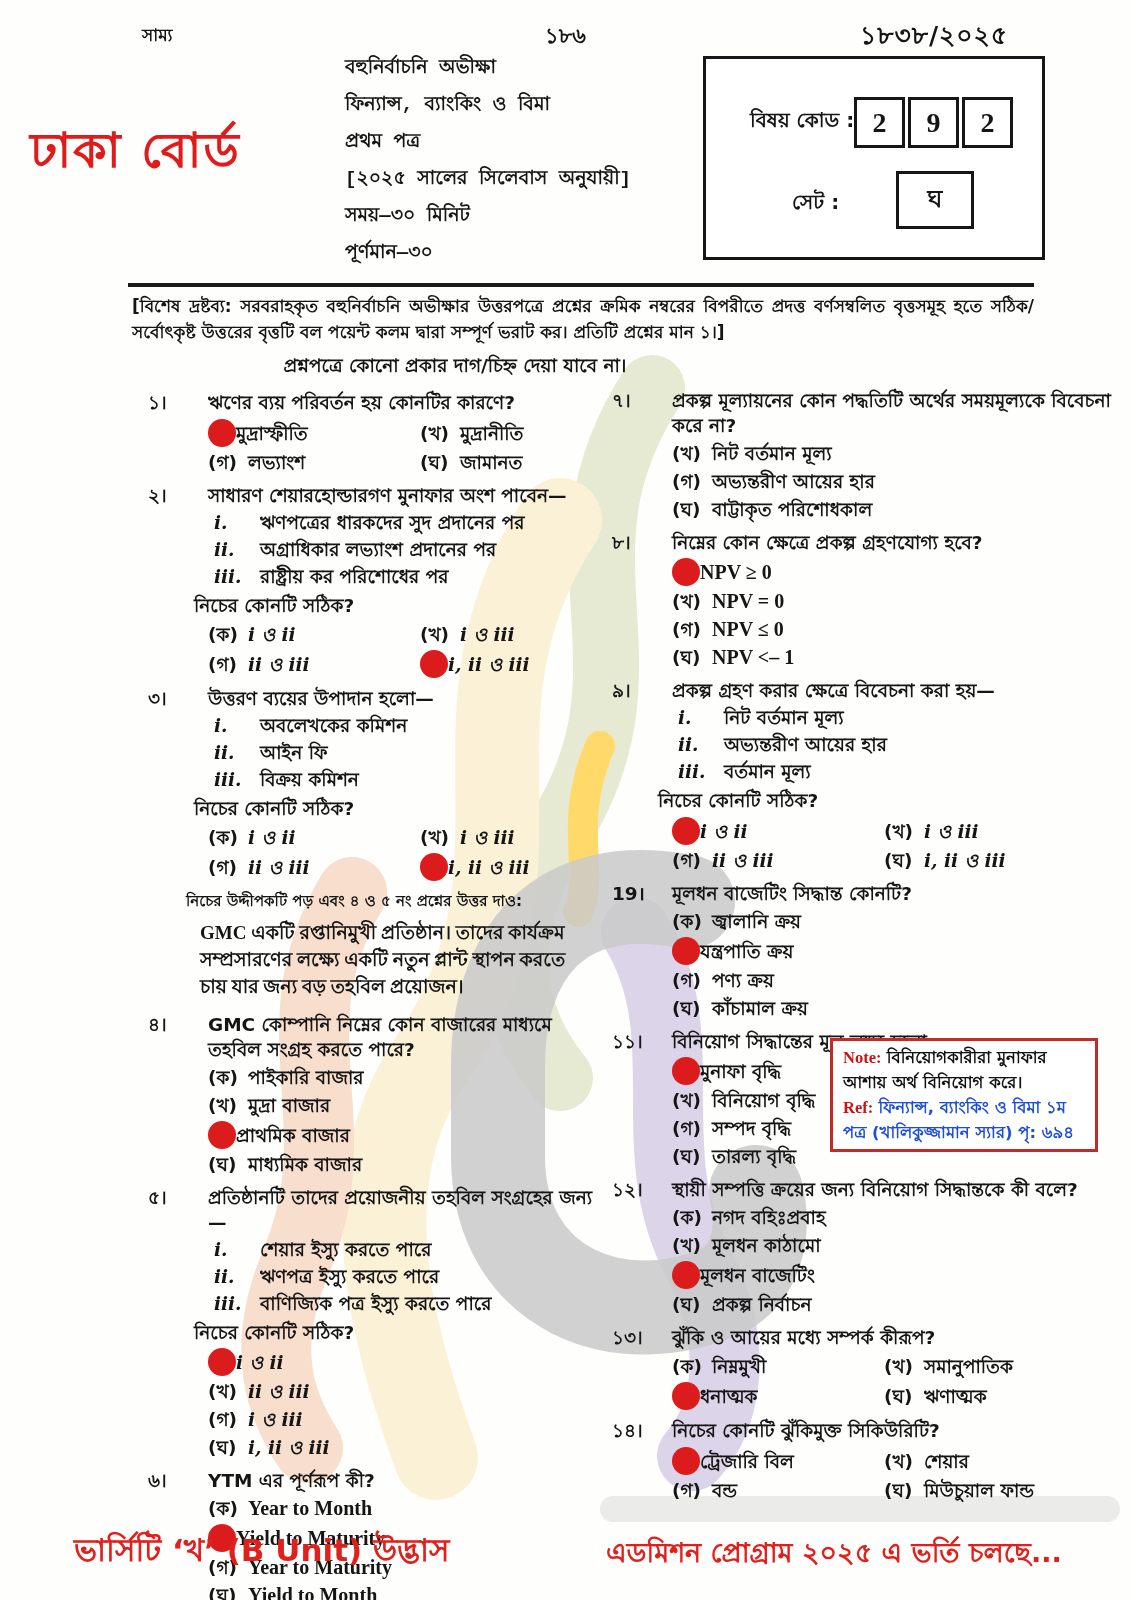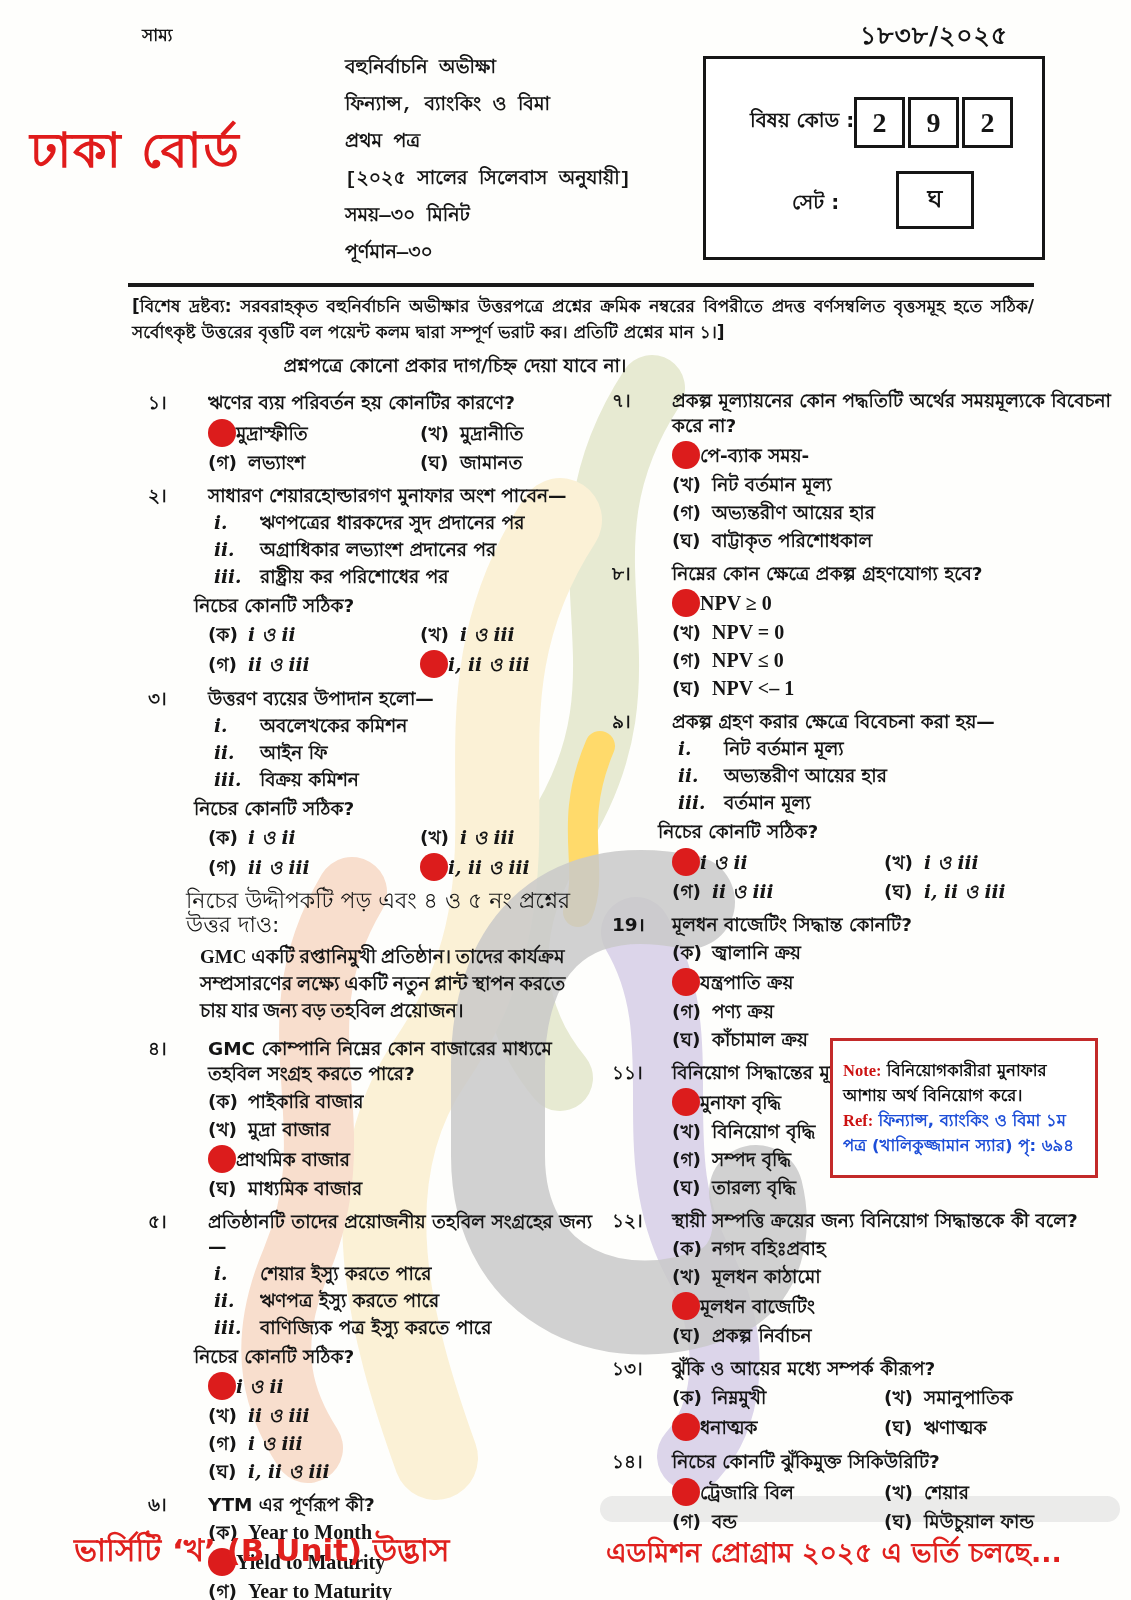--- a/index.html
+++ b/index.html
@@ -48,27 +48,27 @@
   .opts{margin-top:1px;}
   .opts.cols2{display:grid;grid-template-columns:212px auto;}
   .opt{display:flex;align-items:center;margin-top:3px;font-size:18.5px;font-weight:700;line-height:25px;}
   .ol{min-width:40px;}
   .dot{min-width:28px;width:28px;height:28px;border-radius:50%;background:#dc1c1c;display:inline-block;}
   .it{font-style:italic;font-family:"DejaVu Serif","Liberation Serif",serif;}
   .en{font-family:"Liberation Serif","DejaVu Serif",serif;font-weight:700;font-size:20px;}
 
   
   .passage{margin:0 0 12px 0;}
-  .p-intro{font-size:22px;font-weight:400;margin:0 0 6px 38px;line-height:24px;}
+  .p-intro{font-size:15px;font-weight:700;margin:0 0 6px 38px;line-height:24px;}
   .p-body{font-size:19px;font-weight:700;margin-left:52px;width:396px;line-height:27px;
     font-family:"Liberation Serif","DejaVu Serif",serif;}
 
   
   #note-box{left:830px;top:1038px;width:242px;border:3px solid #c32a2a;background:#fff;
-    padding:17px 10px;font-size:16.5px;line-height:25px;z-index:2;}
+    padding:4px 10px;font-size:16.5px;line-height:25px;z-index:2;}
   .nb-label{color:#cc1212;font-weight:800;font-family:"Liberation Serif","DejaVu Serif",serif;}
   .nb-black{color:#111;font-weight:700;}
   .nb-red{color:#1d4ed8;font-weight:600;}
 
   
   #footer-left{left:74px;top:1526px;font-size:31px;font-weight:800;color:#e0201d;}
   #footer-right{left:606px;top:1532px;font-size:27px;font-weight:800;color:#e0201d;}
 </style>
 </head>
 <body>
@@ -79,20 +79,21 @@
     <path d="M652 388 C 540 560, 668 664, 556 836 C 492 936, 512 1020, 560 1078" fill="none" stroke="#e7ead2" stroke-width="66" stroke-linecap="round"></path>
     <path d="M560 520 C 430 720, 566 862, 430 1062 C 350 1180, 390 1330, 436 1458" fill="none" stroke="#fbf1d6" stroke-width="84" stroke-linecap="round"></path>
     <path d="M352 892 C 270 1030, 356 1120, 296 1262 C 258 1352, 282 1408, 308 1448" fill="none" stroke="#f8decd" stroke-width="70" stroke-linecap="round"></path>
     <path d="M636 932 C 700 1040, 636 1150, 700 1266 C 742 1352, 724 1420, 692 1456" fill="none" stroke="#dcd5ea" stroke-width="70" stroke-linecap="round"></path>
     <path d="M600 746 C 566 826, 596 868, 578 912" fill="none" stroke="#ffda6b" stroke-width="30" stroke-linecap="round"></path>
     <path d="M688 902 C 556 876, 498 956, 498 1066 L 498 1156 C 498 1292, 622 1336, 724 1290 C 756 1272, 766 1232, 756 1192" fill="none" stroke="#c9c9c9" stroke-width="94" stroke-linecap="round" opacity="0.85"></path>
     <rect x="600" y="1496" width="520" height="26" rx="13" fill="#d8d8d8" opacity="0.5"></rect>
   </svg>
 
   <div class="layer" id="samya">সাম্য</div>
+  <div class="layer" id="pagenum">১৮৬</div>
   <div class="layer" id="serial">১৮৩৮/২০২৫</div>
   <div class="layer" id="board">ঢাকা বোর্ড</div>
 
   <div class="layer" id="titleblock">
     <div>বহুনির্বাচনি অভীক্ষা</div>
     <div>ফিন্যান্স, ব্যাংকিং ও বিমা</div>
     <div>প্রথম পত্র</div>
     <div>[২০২৫ সালের সিলেবাস অনুযায়ী]</div>
     <div>সময়—৩০ মিনিট</div>
     <div>পূর্ণমান—৩০</div>
@@ -307,24 +308,20 @@
       </div>
   </div>
   <div class="layer" id="col-right">
     <div>
         <div class="q">
           <span class="qn">৭।</span>
           <div class="qb">
             <div class="qt">প্রকল্প মূল্যায়নের কোন পদ্ধতিটি অর্থের সময়মূল্যকে বিবেচনা করে না?</div>
             <div class="opts cols1">
               <div class="opt">
-                <span class="dot"></span>
-                <span class="ot">পে-ব্যাক সময়-</span>
-              </div>
-              <div class="opt">
                 <span class="ol">(খ)</span>
                 <span class="ot">নিট বর্তমান মূল্য</span>
               </div>
               <div class="opt">
                 <span class="ol">(গ)</span>
                 <span class="ot">অভ্যন্তরীণ আয়ের হার</span>
               </div>
               <div class="opt">
                 <span class="ol">(ঘ)</span>
                 <span class="ot">বাট্টাকৃত পরিশোধকাল</span>

